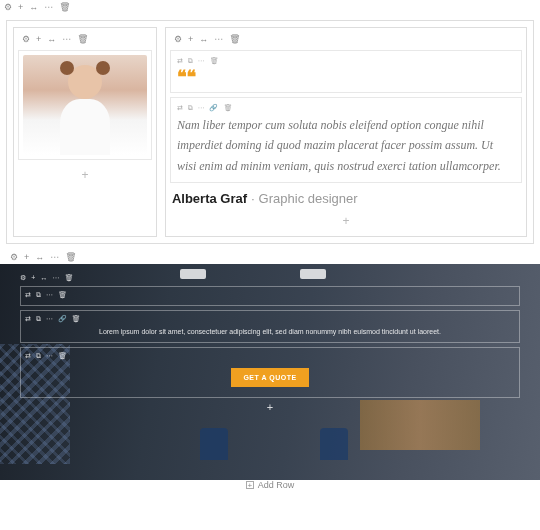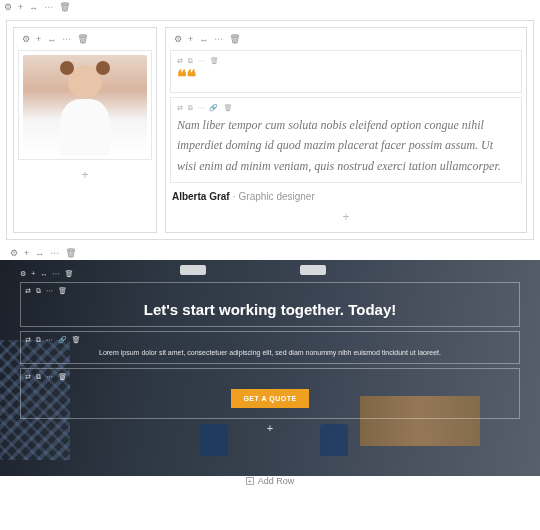--- a/index.html
+++ b/index.html
@@ -17,21 +17,21 @@
 .mini-tb>span{cursor:pointer}
 .add{text-align:center;color:#bbb;font-size:12px;padding:4px;cursor:pointer}
 .img-box{padding:4px}
 .avatar{width:100%;height:100px;background:linear-gradient(180deg,#e8d5c8 0%,#d9b5a0 35%,#f5f5f5 65%,#fff 100%);border-radius:2px;position:relative;overflow:hidden}
 .avatar::before{content:"";position:absolute;left:50%;top:10px;width:34px;height:34px;background:#e8c4a8;border-radius:50%;transform:translateX(-50%)}
 .avatar::after{content:"";position:absolute;left:50%;top:44px;width:50px;height:60px;background:#fafafa;border-radius:40% 40% 0 0;transform:translateX(-50%)}
 .bun1,.bun2{position:absolute;width:14px;height:14px;background:#8a5a3a;border-radius:50%;top:6px}
 .bun1{left:30%}.bun2{right:30%}
 .quote-ic{color:#f0a020;font-size:18px;font-family:Georgia,serif;font-weight:bold;line-height:1}
 .quote-txt{font-family:"Brush Script MT","Segoe Script",cursive;color:#777;font-size:12px;line-height:1.7;font-style:italic}
-.cite{font-size:10px;color:#222;padding:4px 2px}
+.cite{font-size:13px;color:#222;padding:4px 2px}
 .cite .role{color:#999}
 .hero{position:relative;background:#2a3240;height:216px;overflow:hidden}
 .hero-bg{position:absolute;inset:0;background:linear-gradient(100deg,#1a2028 0%,#2e3844 30%,#3a4452 55%,#4a5260 75%,#5a6270 100%);opacity:.95}
 .pattern{position:absolute;left:0;top:80px;width:70px;height:120px;background:repeating-linear-gradient(135deg,rgba(120,150,200,.25) 0 4px,transparent 4px 10px),repeating-linear-gradient(45deg,rgba(120,150,200,.2) 0 3px,transparent 3px 9px)}
 .lamp{position:absolute;width:26px;height:10px;background:rgba(255,255,255,.8);top:5px;border-radius:2px}
 .l1{left:180px}.l2{left:300px}
 .desk{position:absolute;bottom:30px;right:60px;width:120px;height:50px;background:linear-gradient(90deg,#a67838,#c89050,#a67838);opacity:.6}
 .chair{position:absolute;bottom:20px;width:28px;height:32px;background:#1a3a6a;border-radius:4px 4px 0 0;opacity:.7}
 .c1{left:200px}.c2{left:320px}
 .hero-inner{position:relative;padding:10px 20px}
@@ -137,21 +137,20 @@
    <span>⋯</span>
    <span>🗑</span>
   </div>
   <div class="h-row">
    <div class="h-tb">
     <span>⇄</span>
     <span>⧉</span>
     <span>⋯</span>
     <span>🗑</span>
    </div>
-   <div class="h-title">Let's start working together. Today!</div>
   </div>
   <div class="h-row">
    <div class="h-tb">
     <span>⇄</span>
     <span>⧉</span>
     <span>⋯</span>
     <span>🔗</span>
     <span>🗑</span>
    </div>
    <div class="h-sub">Lorem ipsum dolor sit amet, consectetuer adipiscing elit, sed diam nonummy nibh euismod tincidunt ut laoreet.</div>

